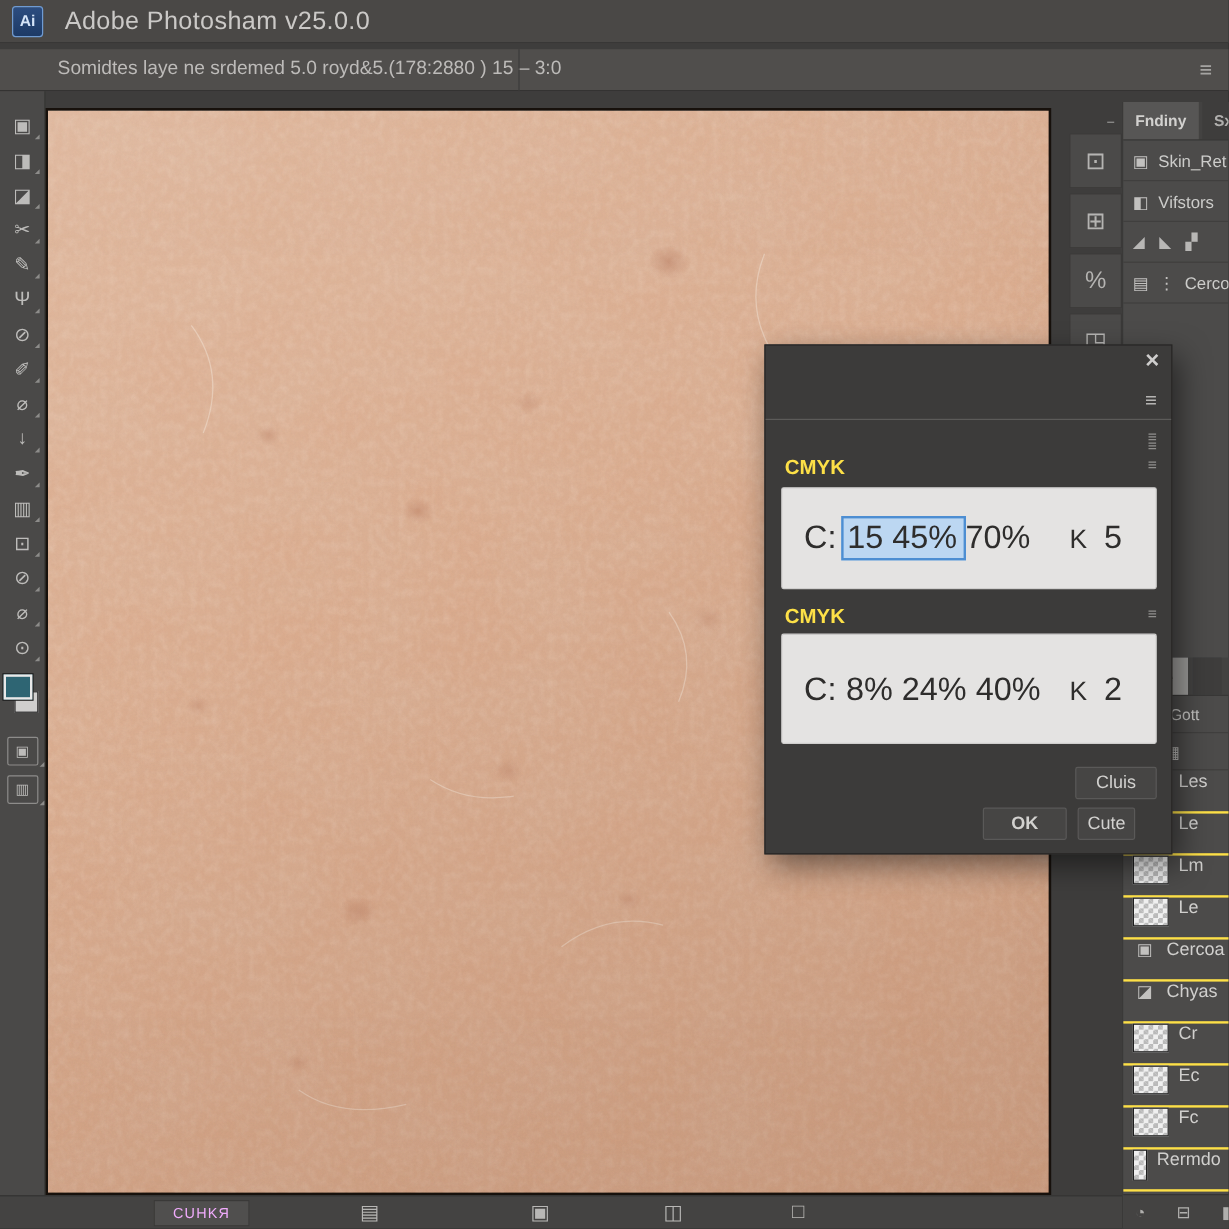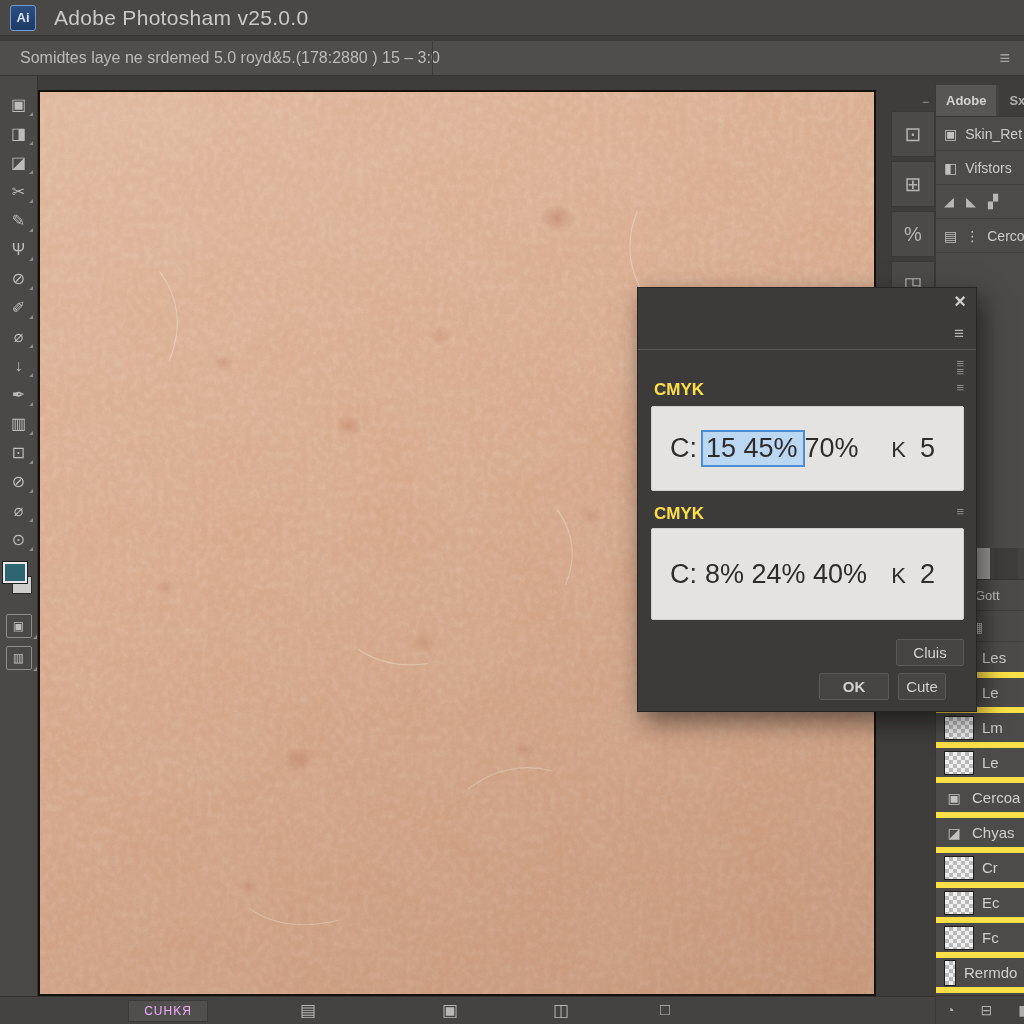--- a/index.html
+++ b/index.html
@@ -12,21 +12,21 @@
             border-bottom:1px solid #383736;display:flex;align-items:center;}
   .app-logo{width:26px;height:26px;margin-left:10px;border-radius:3px;
             background:linear-gradient(#2c4d80,#1d3a66);border:1px solid #6f9bd2;
             display:flex;align-items:center;justify-content:center;
             color:#d5e4f8;font-size:13px;font-weight:bold;}
   .app-title{margin-left:18px;font-size:21px;font-weight:normal;color:#cbc9c7;letter-spacing:.3px;}
 
   
   .optionsbar{position:absolute;left:0;top:41px;width:1024px;height:35px;background:#504e4c;
               border-bottom:1px solid #343332;display:flex;align-items:center;}
-  .options-text{margin-left:20px;font-size:16px;color:#bdbbb9;white-space:nowrap;}
+  .options-text{margin-left:48px;font-size:16px;color:#bdbbb9;white-space:nowrap;}
   .options-sep{position:absolute;left:432px;top:0;width:1px;height:35px;background:#3c3b3a;}
   .options-menu{position:absolute;right:14px;top:7px;font-size:18px;color:#a5a4a2;}
 
   
   .toolbar{position:absolute;left:0;top:76px;width:38px;height:920px;background:#4a4948;
            border-right:1px solid #333231;display:flex;flex-direction:column;align-items:center;
            padding-top:14px;}
   .tool{position:relative;width:32px;height:29px;display:flex;align-items:center;justify-content:center;
         color:#bdbcba;font-size:16px;cursor:pointer;}
   .tool::after{content:"";position:absolute;right:2px;bottom:3px;
@@ -85,22 +85,22 @@
   .layers-tab2{background:#3e3d3c;width:20px;margin-left:4px;}
   .blend-row{position:absolute;left:0;top:496px;width:89px;height:30px;display:flex;align-items:center;
              gap:8px;padding-left:6px;font-size:13px;color:#c4c3c1;border-bottom:1px solid #403f3e;white-space:nowrap;}
   .lock-row{position:absolute;left:0;top:527px;width:89px;height:30px;display:flex;align-items:center;
             gap:14px;padding-left:8px;border-bottom:1px solid #403f3e;color:#b8b7b5;font-size:14px;}
   .lock{position:relative;width:12px;height:9px;background:#b5b4b2;border-radius:1px;margin-top:4px;}
   .lock::before{content:"";position:absolute;top:-6px;left:1px;width:6px;height:6px;
                 border:2px solid #b5b4b2;border-bottom:none;border-radius:4px 4px 0 0;}
 
   .layers-list{position:absolute;left:0;top:558px;width:89px;}
-  .layer-row{height:35px;display:flex;align-items:center;gap:8px;padding-left:8px;
-             border-bottom:6px solid #fde047;font-size:15px;color:#d0cfcd;white-space:nowrap;cursor:pointer;}
+  .layer-row{height:35px;display:flex;gap:8px;padding-left:8px;
+             border-bottom:2px solid #fde047;font-size:15px;color:#d0cfcd;white-space:nowrap;cursor:pointer;}
   .checker{width:30px;height:24px;border:1px solid #1e1e1e;background-color:#efefef;
     background-image:linear-gradient(45deg,#b9b9b9 25%,transparent 25%,transparent 75%,#b9b9b9 75%),
                      linear-gradient(45deg,#b9b9b9 25%,transparent 25%,transparent 75%,#b9b9b9 75%);
     background-position:0 0,4px 4px;background-size:8px 8px;flex:none;}
   .checker.narrow{width:12px;height:26px;}
   .layer-ic{font-size:14px;color:#c2c1bf;width:20px;text-align:center;flex:none;}
   .rp-footer{position:absolute;left:0;top:910px;width:89px;height:29px;background:#444342;
              border-top:1px solid #353433;display:flex;align-items:center;gap:26px;
              padding-left:10px;font-size:14px;color:#b0afad;}
 
@@ -254,21 +254,21 @@
     <div class="strip-cell">
         <span>%</span>
       </div>
     <div class="strip-cell">
         <span>◳</span>
       </div>
   </div>
 
   <div class="rightpanel">
     <div class="rp-tabs">
-      <div class="rp-tab active">Adobe</div>
+      <div class="rp-tab active">Fndiny</div>
       <div class="rp-tab inactive">Sxod8</div>
     </div>
     <div class="rp-row">
       <span class="ric">▣</span>
       <span>Skin_Ret</span>
     </div>
     <div class="rp-row">
       <span class="ric">◧</span>
       <span>Vifstors</span>
     </div>

